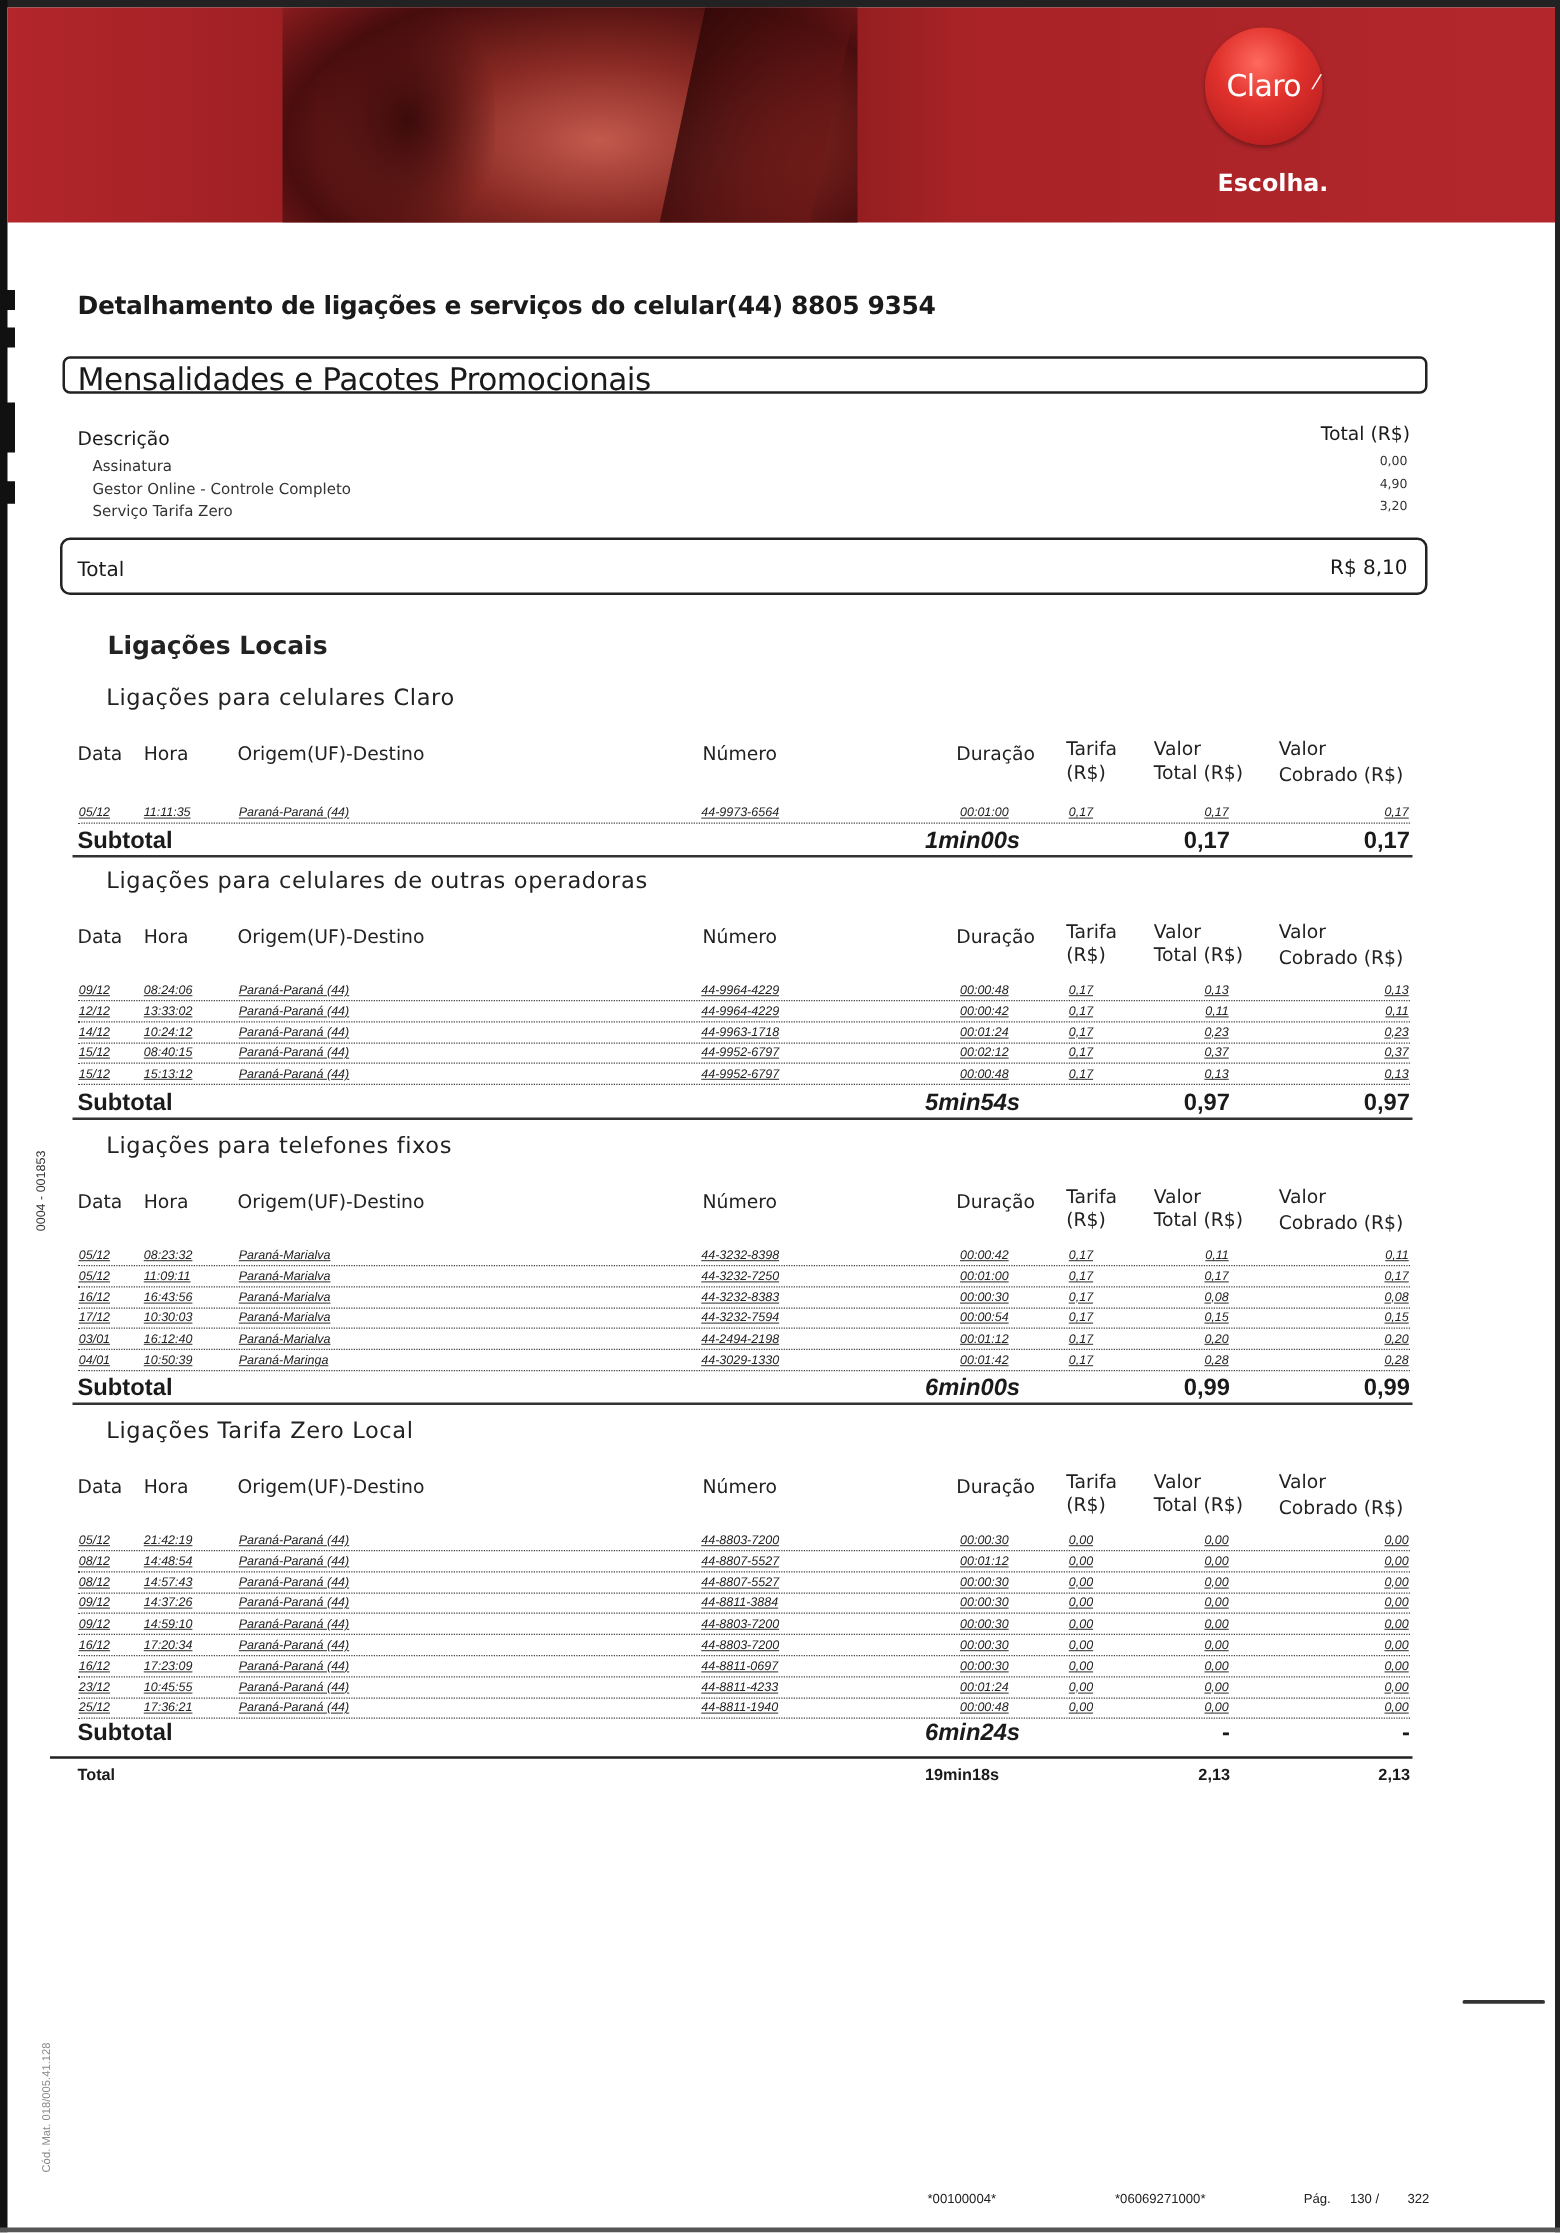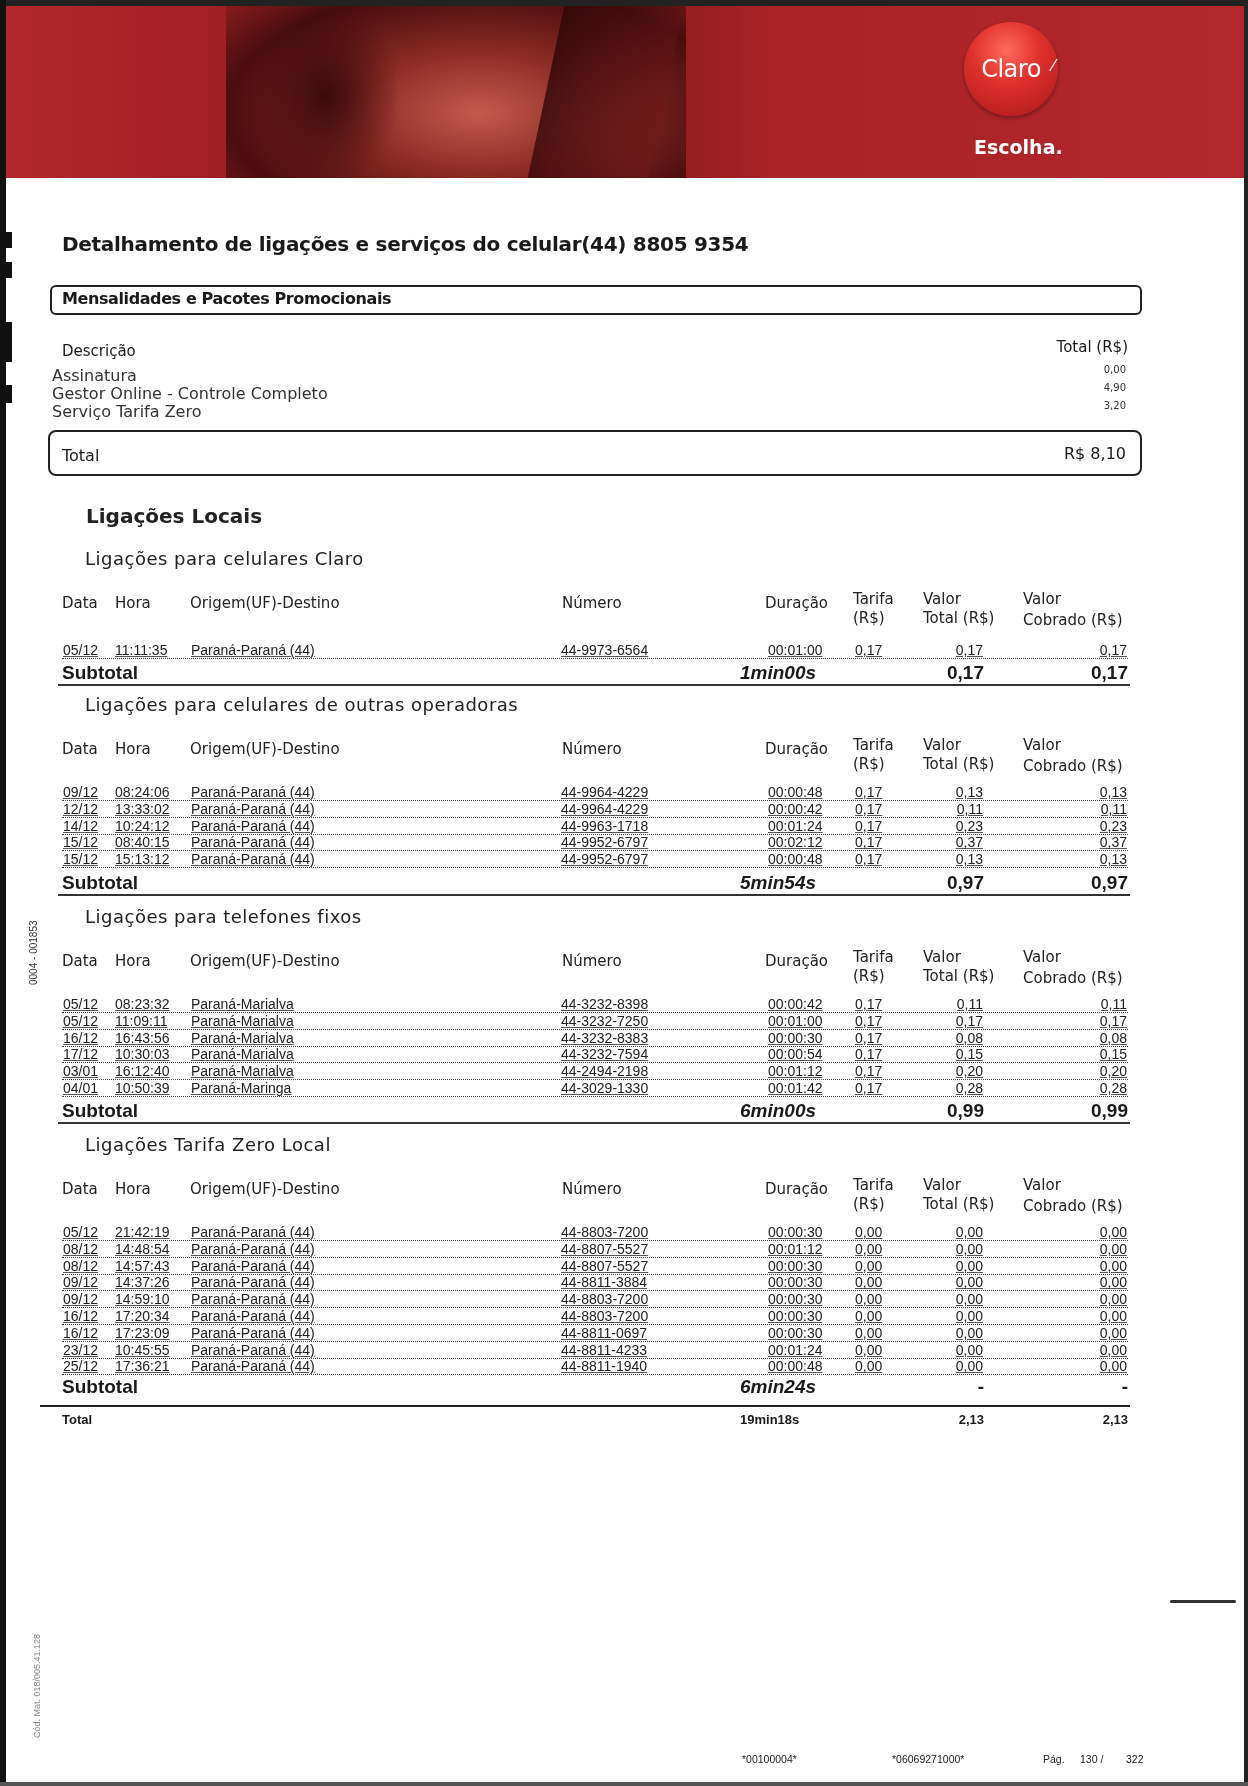--- a/index.html
+++ b/index.html
@@ -24,37 +24,37 @@
     background: radial-gradient(circle at 45% 30%, #ff6a5e 0%, #e0312c 40%, #a8161a 100%);
     box-shadow: 0 2px 4px rgba(0,0,0,0.35); display: flex; align-items: center; justify-content: center; }
   .logo-text { color: #fff; font-family: "DejaVu Sans", sans-serif; font-size: 24px; letter-spacing: -0.5px; }
   .logo-rays { position: absolute; left: 1052px; top: 56px; color: #fff; font-size: 16px; }
   .tagline { position: absolute; left: 974px; top: 136px; color: #fff; font-weight: bold; font-size: 19px; text-align: right; }
 
   .page-title { position: absolute; left: 62px; top: 232px; font-size: 20px; font-weight: bold; letter-spacing: -0.3px; }
 
   .box-header { position: absolute; left: 50px; top: 285px; width: 1092px; height: 30px; border: 2px solid #222;
     border-radius: 6px; border-left-width: 2px; }
-  .box-header .label { position: absolute; left: 10px; top: 2px; font-size: 16px; font-weight: bold; letter-spacing: -0.4px; }
+  .box-header .label { position: absolute; left: 10px; top: 2px; font-size: 25px; font-weight: normal; letter-spacing: -0.4px; }
 
   .desc-head { position: absolute; left: 62px; top: 342px; font-size: 15px; }
   .total-head { position: absolute; right: 120px; top: 338px; font-size: 15px; }
-  .desc-item { position: absolute; left: 52px; font-size: 16px; color: #333; }
+  .desc-item { position: absolute; left: 74px; font-size: 12px; color: #333; }
   .desc-val { position: absolute; right: 122px; font-size: 10px; color: #333; text-align: right; }
 
   .box-total { position: absolute; left: 48px; top: 430px; width: 1094px; height: 46px; border: 2px solid #222; border-radius: 8px; }
   .box-total .l { position: absolute; left: 12px; top: 14px; font-size: 16px; }
   .box-total .r { position: absolute; right: 14px; top: 12px; font-size: 16px; }
 
   .h-main { position: absolute; left: 62px; font-size: 20px; font-weight: bold; color: #222; margin-left: 24px; }
   .h-sub { position: absolute; left: 62px; font-size: 18px; color: #222; letter-spacing: 0.5px; margin-left: 23px; }
 
   .th { position: absolute; font-size: 15px; color: #222; line-height: 19px; }
   .row { position: absolute; left: 62px; width: 1066px; height: 15px; font-family: "Liberation Sans", sans-serif;
-    font-size: 14px; color: #222; border-bottom: 1px dotted #444; }
+    font-size: 10px; color: #222; border-bottom: 1px dotted #444; font-style: italic; }
   .row span { position: absolute; top: 0; background: #fff; padding: 0 1px; line-height: 13px; text-decoration: underline; text-decoration-color: #555; }
   .c-data { left: 0; }
   .c-hora { left: 52px; }
   .c-orig { left: 128px; }
   .c-num  { left: 498px; }
   .c-dur  { left: 705px; }
   .c-tar  { left: 792px; }
   .c-vt   { right: 144px; }
   .c-vc   { right: 0; }
 

